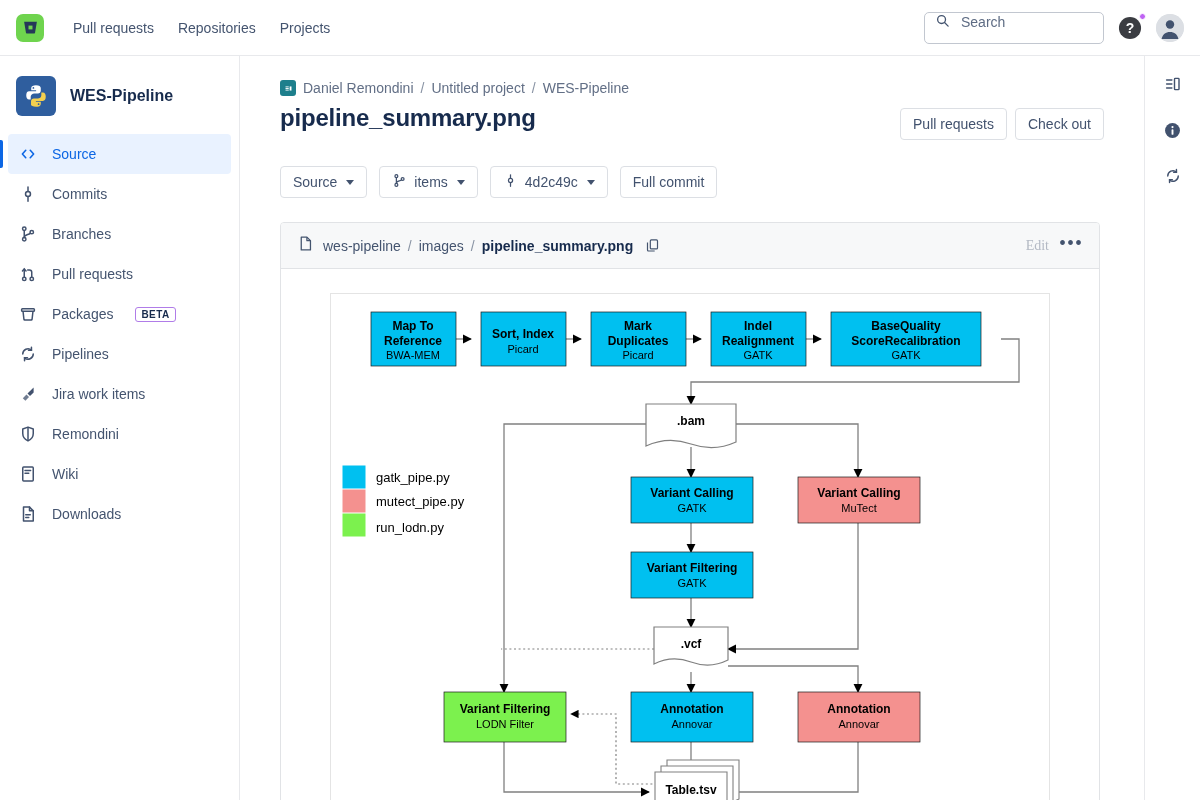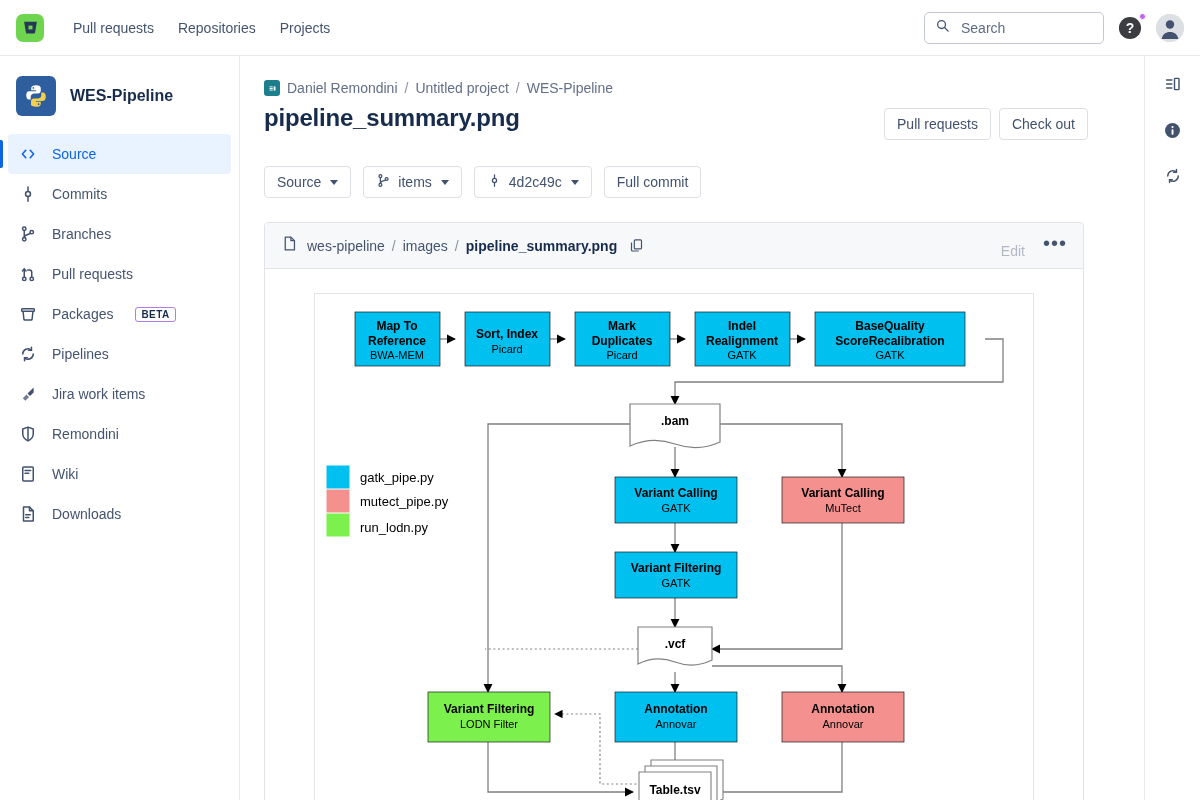--- a/index.html
+++ b/index.html
@@ -24,21 +24,21 @@
     margin-right:20px; flex:0 0 auto;
   }
   .topnav-links{ display:flex; align-items:center; gap:6px; }
   .topnav-link{
     font-size:14px; color:#44546f; padding:6px 9px; border-radius:4px;
     cursor:pointer; white-space:nowrap;
   }
   .topnav-right{ margin-left:auto; display:flex; align-items:center; gap:12px; }
   .searchbox{
     width:180px; height:32px; border:1px solid #c2c7d0; border-radius:5px;
-    display:flex; align-items:center; padding:0 10px; gap:9px; background:#fff;
+    display:flex; align-items:flex-start; padding:0 10px; gap:9px; background:#fff;
     cursor:text;
   }
   .searchbox input{
     border:none; outline:none; font-size:14px; color:#44546f;
     width:100%; background:transparent; font-family:inherit;
   }
   .searchbox input::placeholder{ color:#5e6c84; }
   .help-wrap{ position:relative; width:28px; height:28px; cursor:pointer; }
   .help-dot{
     position:absolute; top:-1px; right:-2px; width:7px; height:7px;
@@ -84,21 +84,21 @@
     background:#fff; border-left:1px solid #e8e9ec; z-index:20;
     display:flex; flex-direction:column; align-items:center; padding-top:14px; gap:14px;
   }
   .rail-btn{
     width:32px; height:32px; border-radius:4px; cursor:pointer;
     display:flex; align-items:center; justify-content:center;
   }
 
   
   .main{
-    position:absolute; top:56px; left:224px; width:904px; height:744px;
+    position:absolute; top:56px; left:240px; width:904px; height:744px;
     overflow:hidden; background:#fff;
   }
   .main-inner{ padding:24px 40px 0 40px; }
 
   .crumbs{ display:flex; align-items:center; gap:7px; font-size:14px; color:#626f86; }
   .crumb{ cursor:pointer; white-space:nowrap; }
   .crumb-sep{ color:#8993a4; }
   .ws-ic{ width:16px; height:16px; border-radius:3px; background:#1d7f8c;
           display:flex; align-items:center; justify-content:center; flex:0 0 auto; }
 
@@ -122,21 +122,21 @@
   }
   .filebar{
     height:46px; background:#f7f8f9; border-bottom:1px solid #e1e3e6;
     display:flex; align-items:center; padding:0 16px; gap:9px; border-radius:3px 3px 0 0;
   }
   .fpath{ display:flex; align-items:center; gap:7px; font-size:14px; color:#44546f; }
   .fpath .seg{ cursor:pointer; }
   .fpath .cur{ font-weight:bold; color:#172b4d; }
   .fpath .sep{ color:#8993a4; }
   .copy-btn{ cursor:pointer; width:20px;height:20px;display:flex;align-items:center;justify-content:center; }
-  .filebar-right{ margin-left:auto; display:flex; align-items:flex-end; gap:18px; }
+  .filebar-right{ margin-left:auto; display:flex; align-items:center; gap:10px;font-family:Liberation Serif, serif; }
   .edit-lbl{ font-size:14px; color:#b3b9c4; cursor:default; }
   .dots{ font-size:20px; color:#44546f; cursor:pointer; letter-spacing:1px; line-height:1; padding-bottom:6px; }
 
   .imgarea{ padding:24px 0 0 0; display:flex; justify-content:center; background:#fff; }
   .diagram-frame{ border:1px solid #e4e4e4; background:#fff; }
 </style>
 </head>
 <body>
 
 <div class="topnav">

